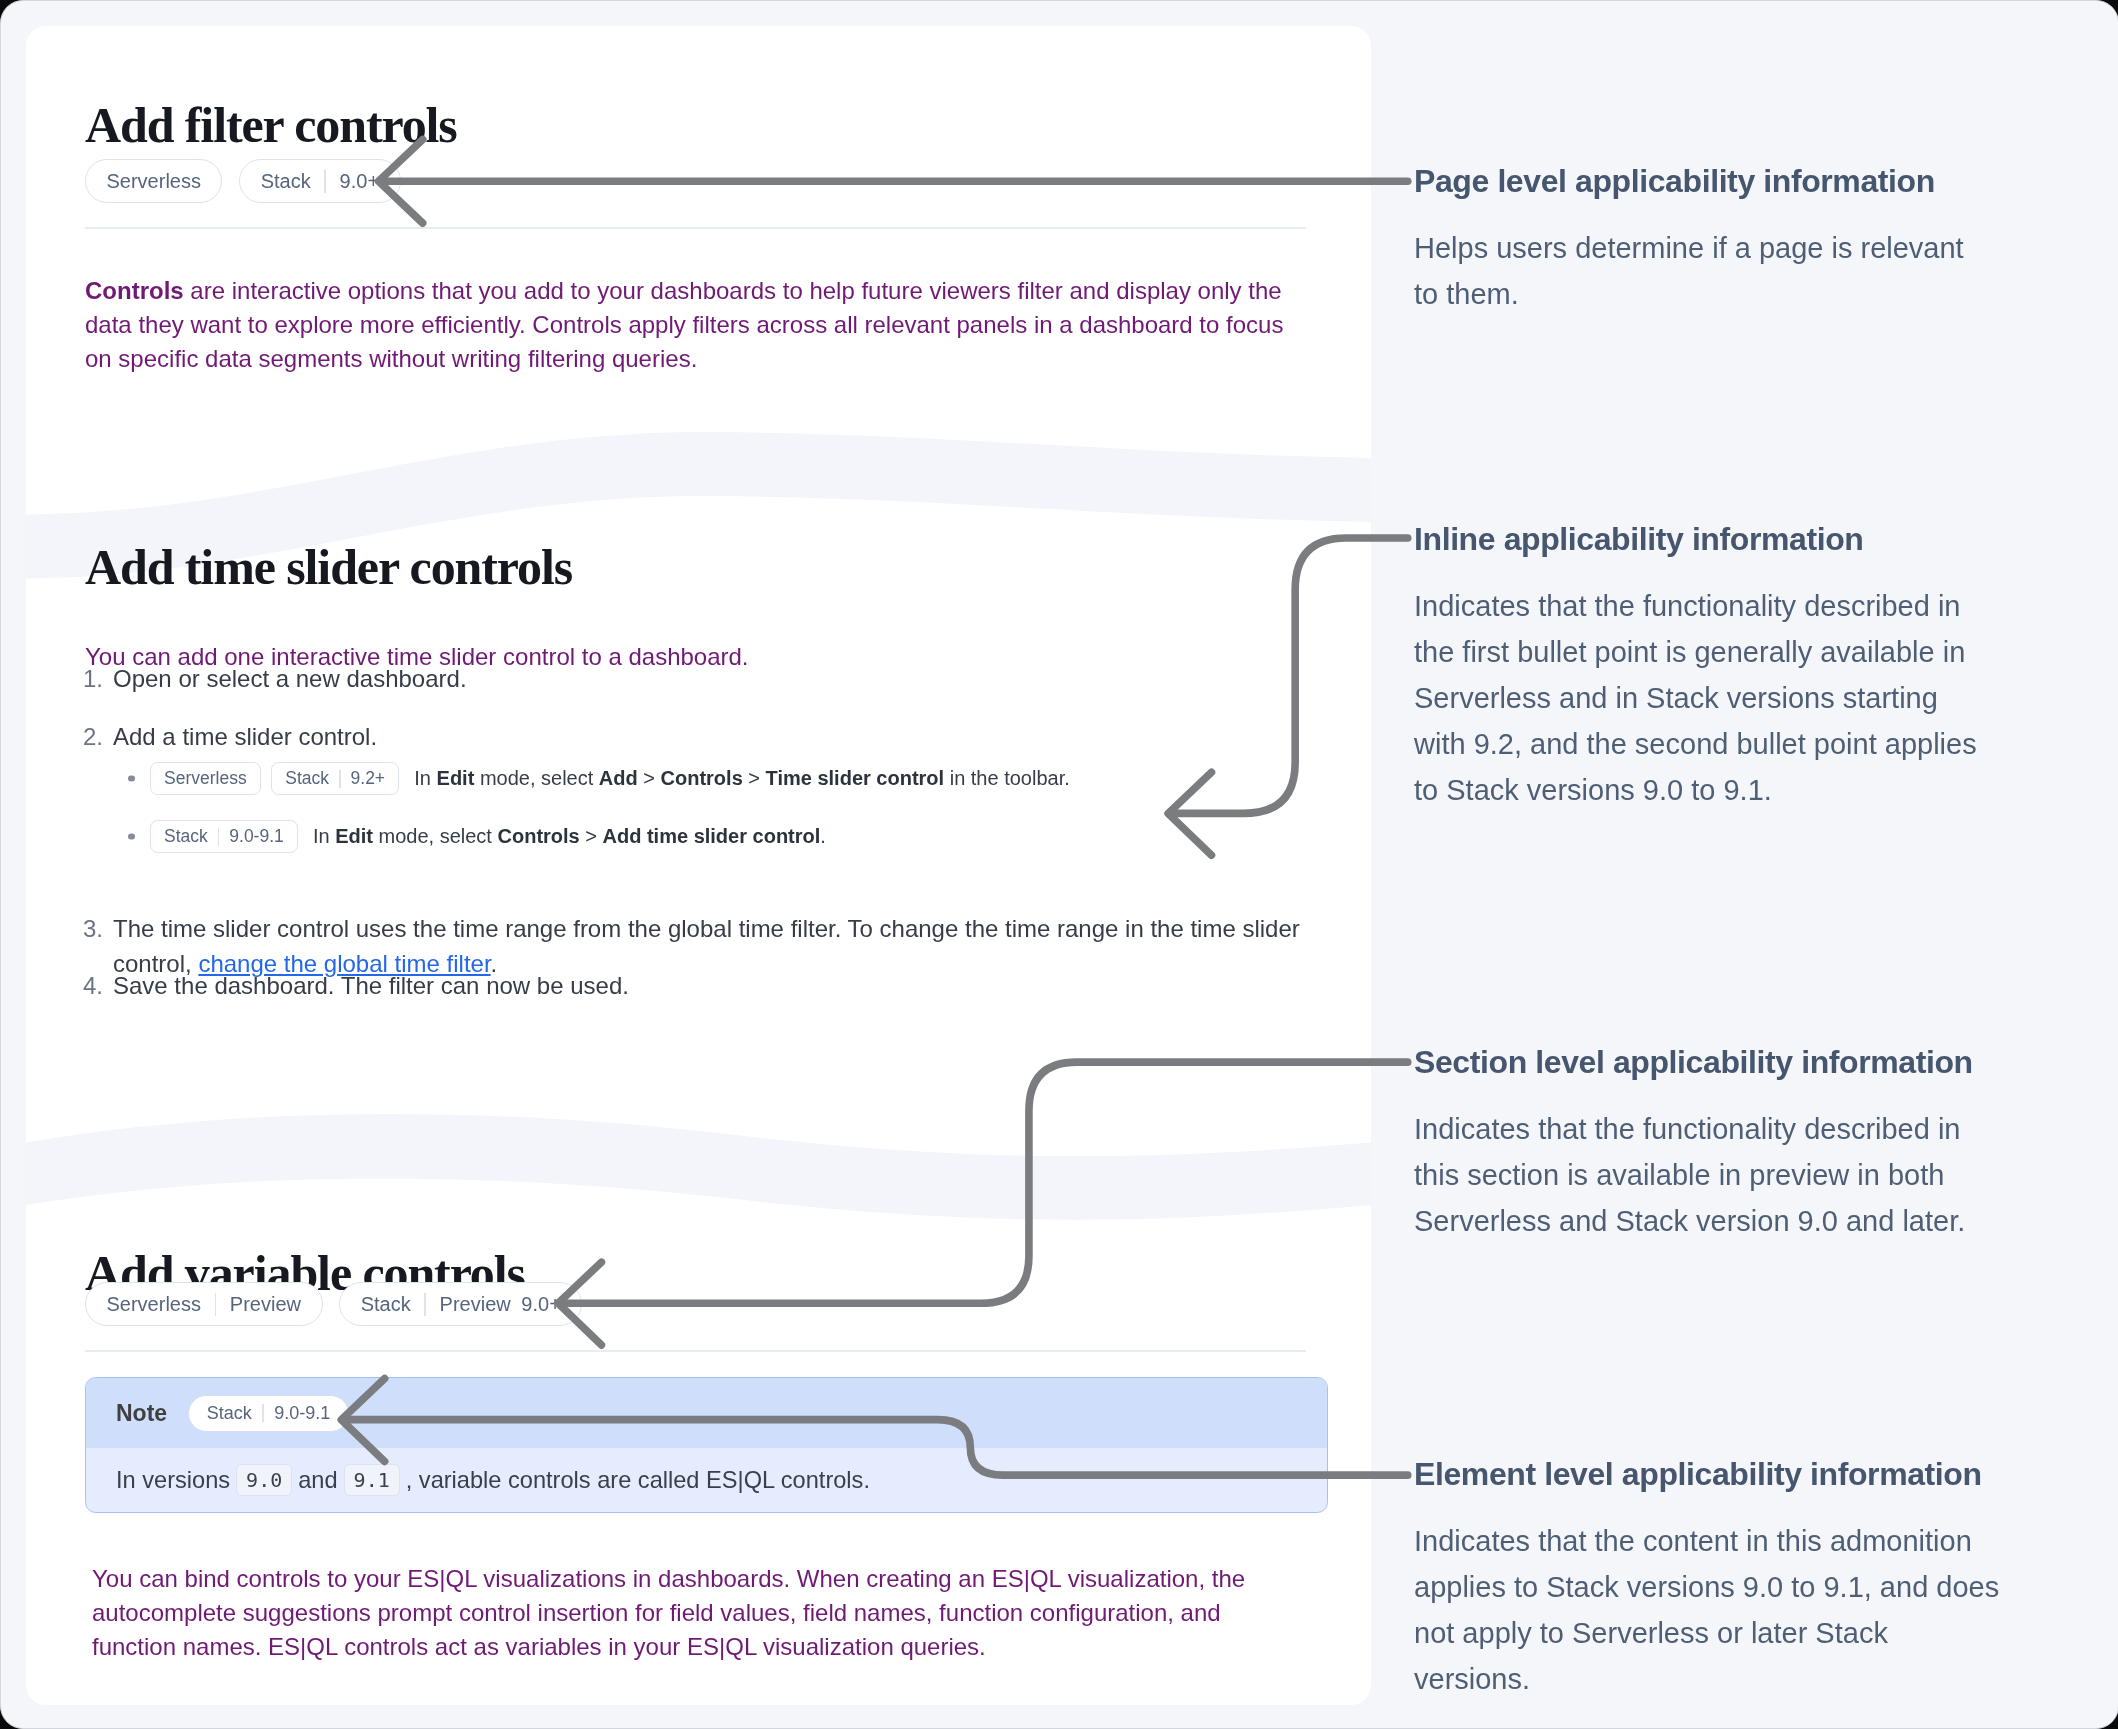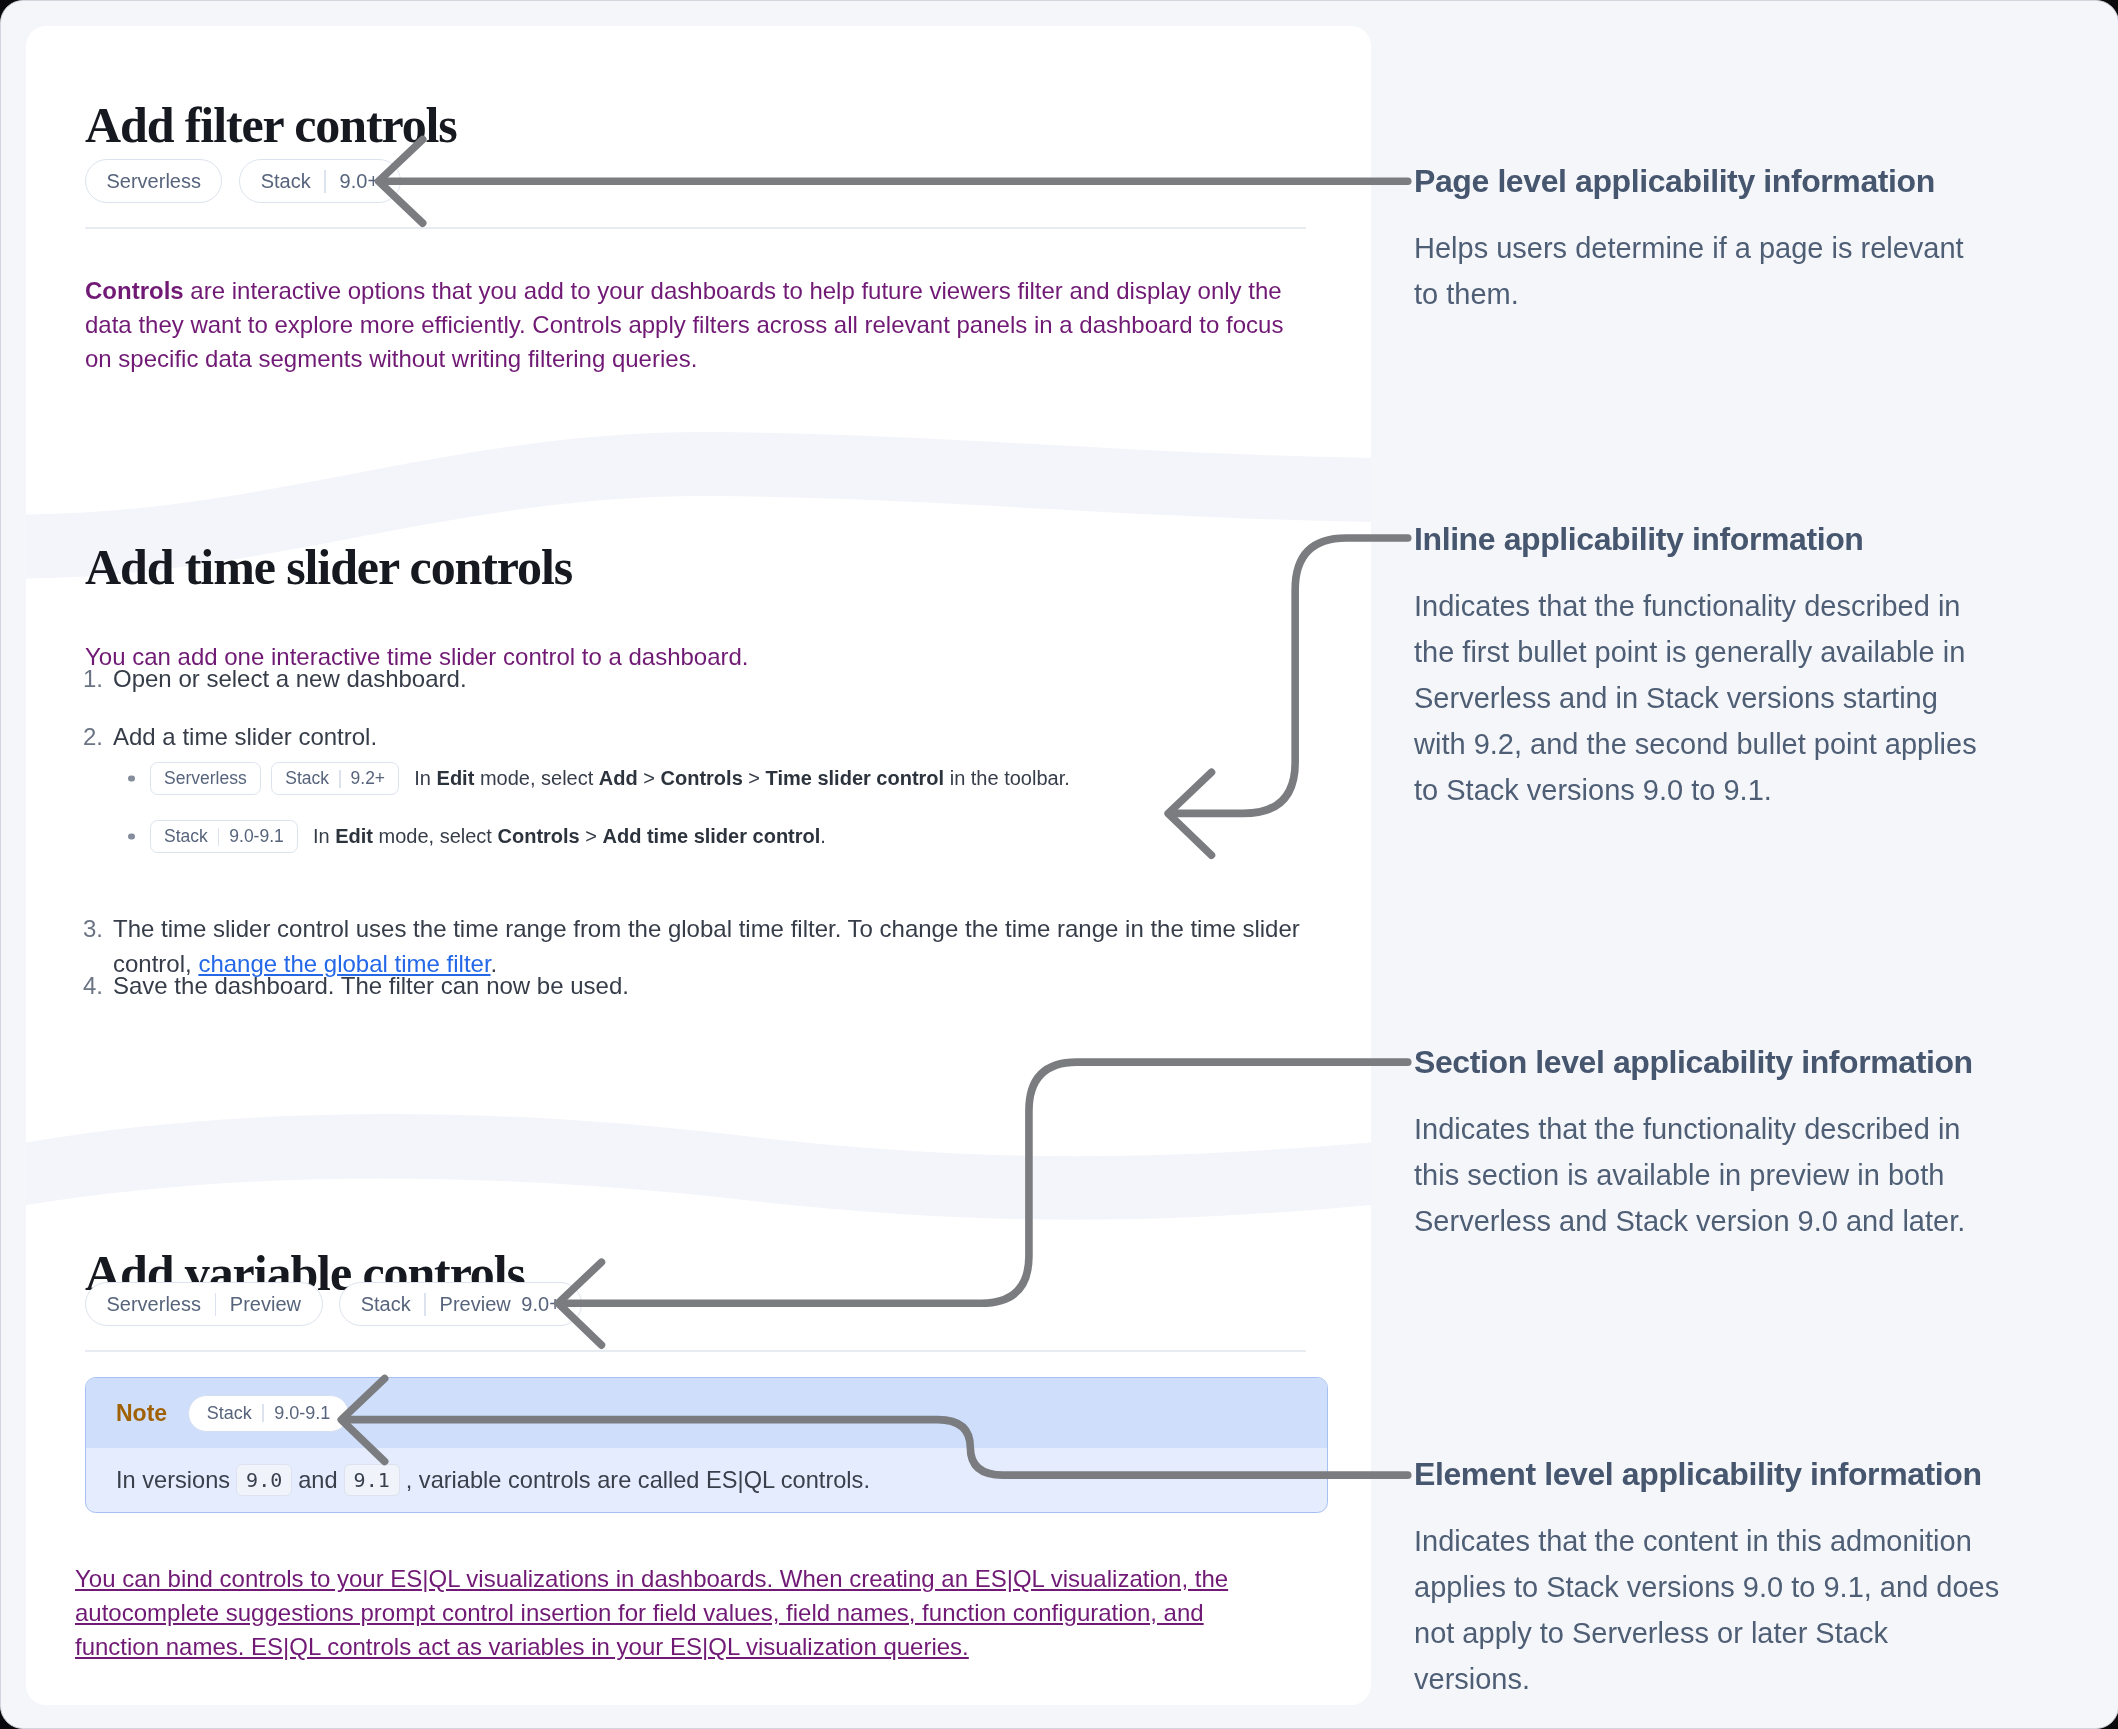--- a/index.html
+++ b/index.html
@@ -17,21 +17,21 @@
   
   .h1{position:absolute;font-size:50px;font-weight:700;letter-spacing:-1.1px;
       color:#16191f;line-height:70px;white-space:nowrap;font-family:Liberation Serif, serif;}
   .s1-title{left:59px;top:30px;}
   .s2-title{left:59px;top:472px;}
   .s3-title{left:59px;top:1178px;}
   .body-txt{font-size:24px;line-height:34px;color:#701a75;}
   .pre{white-space:pre-line;}
   .s1-p{position:absolute;left:59px;top:224px;width:1248px;}
   .s2-intro{position:absolute;left:59px;top:576px;white-space:nowrap;margin-top:38px;}
-  .s3-p{position:absolute;left:49px;top:1512px;width:1248px;text-decoration:underline;}
+  .s3-p{position:absolute;left:66px;top:1512px;width:1248px;}
   .hr{position:absolute;left:59px;width:1221px;height:1.5px;background:#e7ebf2;}
   .s1-hr{top:201px}
   .s3-hr{top:1324px}
   
   .badges{position:absolute;display:flex;gap:16.7px;align-items:center;}
   .s1-badges{left:59px;top:133px;}
   .s3-badges{left:59px;top:1256px;}
   .pill{display:inline-flex;align-items:center;height:44px;padding:0 20.5px;
     background:#fff;border:1.5px solid #dde3ee;border-radius:30px;
     font-size:20px;color:#57647c;white-space:nowrap;box-sizing:border-box;}
@@ -52,21 +52,21 @@
   .dot{position:absolute;left:-22px;top:50%;transform:translateY(-50%);
     width:6.8px;height:6.8px;border-radius:50%;background:#858d9c;}
   .btxt{font-size:20px;color:#363d49;white-space:nowrap;margin-left:4.6px;}
   .btxt b{font-weight:700;color:#2c333d;}
   a.link{color:#2468e8;text-decoration:underline;cursor:pointer;}
   
   .note{position:absolute;left:59px;top:1351px;width:1243px;box-sizing:border-box;
     border:1.5px solid #a7c0f4;border-radius:10.6px;overflow:hidden;background:#e4ecfd;}
   .note-head{display:flex;align-items:center;gap:21px;height:70px;padding:0 30px;
     background:#cedefb;}
-  .note-label{font-size:23px;font-weight:700;color:#a16207;}
+  .note-label{font-size:23px;font-weight:700;color:#404040;}
   .note-pill{display:inline-flex;align-items:center;height:37px;padding:0 17.5px;
     background:#fff;border:1.5px solid #d4def1;border-radius:24px;
     font-size:18px;color:#57647c;white-space:nowrap;box-sizing:border-box;}
   .note-pill .bdiv{height:18px;margin:0 10.6px;background:#dde3ee;}
   .note-body{display:flex;align-items:center;height:64px;padding:0 30px;
     font-size:23.6px;color:#39404c;white-space:nowrap;}
   .code{font-family:"DejaVu Sans Mono", monospace;font-size:20px;color:#39414f;
     background:#f0f3f9;border:0.8px solid #dde3ee;border-radius:6px;
     padding:3px 9px;margin:0 6px;}
   

